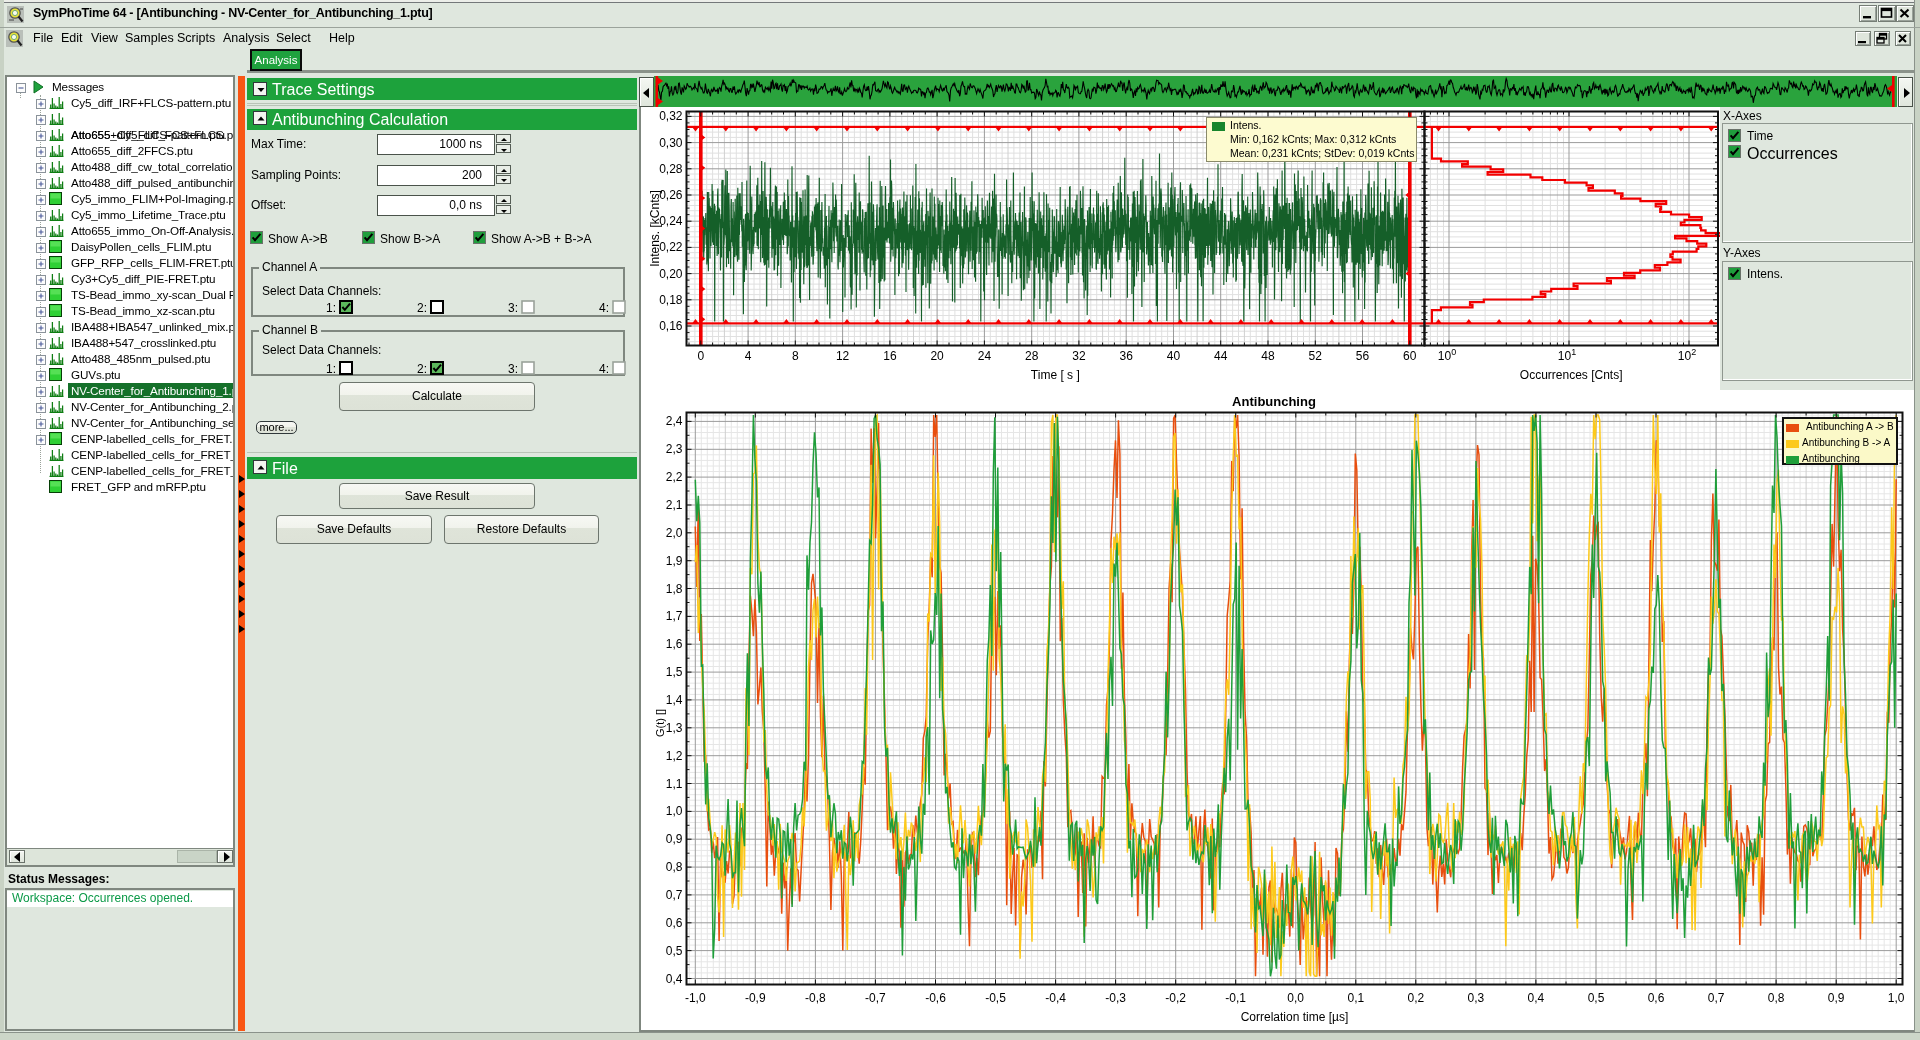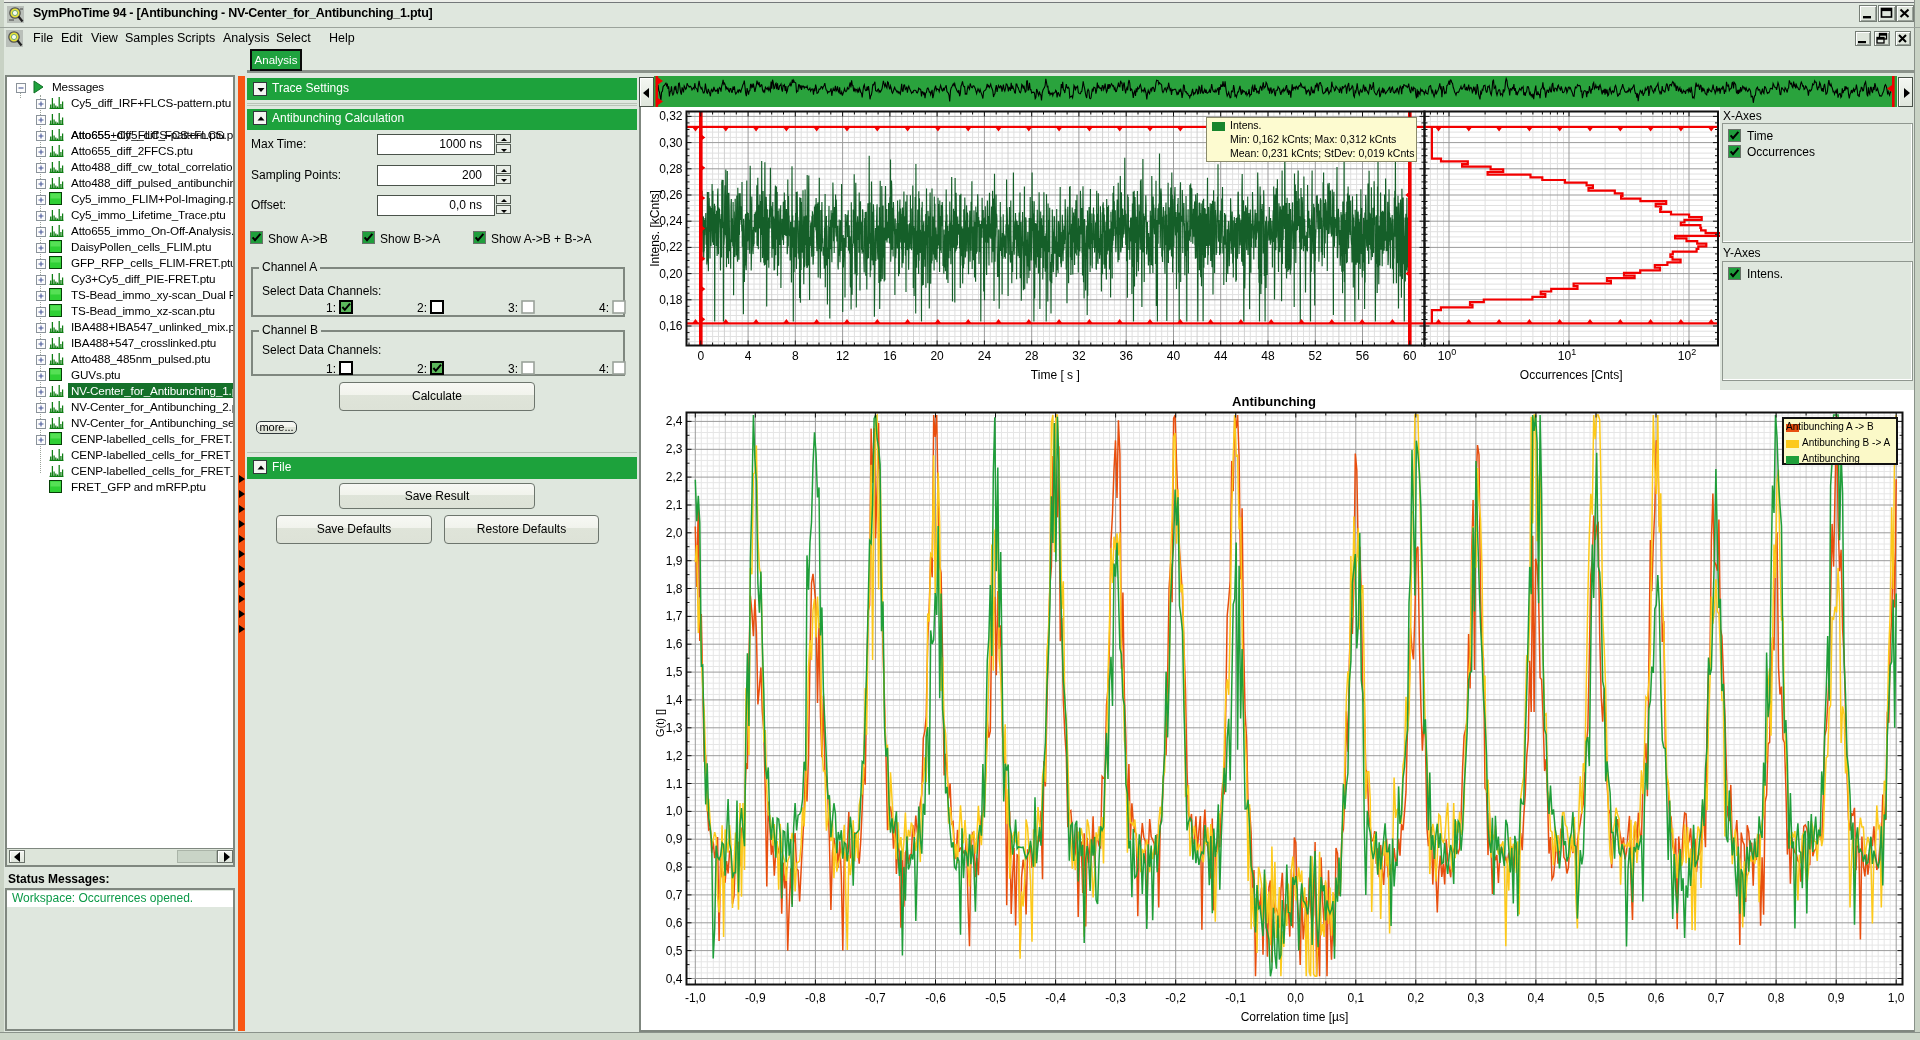--- a/index.html
+++ b/index.html
@@ -1,39 +1,39 @@
 <!DOCTYPE html>
 <html><head><meta charset="utf-8"><style>
 *{margin:0;padding:0;box-sizing:border-box}
 html,body{width:1920px;height:1040px;overflow:hidden}
 body{font-family:"Liberation Sans",sans-serif;font-size:12px;background:#dfe7de;position:relative;color:#000}
 .abs{position:absolute}
 .trow{position:absolute;left:0;width:300px;height:16px;font-size:11.7px;letter-spacing:-0.15px}
 .btn{position:absolute;border:1px solid #6d756d;border-radius:4px;background:linear-gradient(#f7f8f4 0%,#f1f3ec 45%,#dfe4d9 46%,#dde2d7 100%);text-align:center;font-size:12px}
 .mi{position:absolute;top:0;height:21px;line-height:21px}
-.gbar{position:absolute;left:247px;width:390px;height:22px;background:#1da23c;color:#fff;font-size:12px}
+.gbar{position:absolute;left:247px;width:390px;height:22px;background:#1da23c;color:#fff;font-size:16px}
 .ghdr-t{position:absolute;left:25px;top:3px}
 .winbtn{position:absolute;width:18px;height:17px;background:#dfe6dc;border:1px solid #757d75;box-shadow:inset 1px 1px 0 #fff,inset -1px -1px 0 #9aa29a}
 </style></head><body>
 <div class="abs" style="left:0;top:0;width:1920px;height:2px;background:#eceee9"></div>
 <div class="abs" style="left:0;top:2px;width:1920px;height:1px;background:#74787a"></div>
 <div class="abs" style="left:0;top:0;width:4px;height:5px;background:#2563c4"></div>
 <div class="abs" style="left:1916px;top:0;width:4px;height:5px;background:#2563c4"></div>
 <div class="abs" style="left:0;top:0;width:4px;height:1040px;background:#c8d2c4"></div>
 <div class="abs" style="left:1914px;top:0;width:6px;height:1040px;background:#c8d2c4;border-left:1px solid #8a928a"></div>
 <div class="abs" style="left:0;top:1032px;width:1920px;height:8px;background:#ccd6c8;border-top:1px solid #8a928a"></div>
 <div class="abs" style="left:4px;top:3px;width:1910px;height:24px">
 <svg style="position:absolute;left:3px;top:3px" width="17" height="17" viewBox="0 0 17 17">
       <rect x="0" y="0" width="17" height="17" fill="#b9bfb9"></rect>
       <circle cx="8" cy="7" r="5.2" fill="#e8e33a" stroke="#555" stroke-width="1.3"></circle>
       <circle cx="8" cy="7" r="2.6" fill="#f6fbee" stroke="#7a7"></circle>
       <path d="M11.5,10.5 L15.5,15.5" stroke="#222" stroke-width="2.2"></path>
       <path d="M2,14 h5 M13,3 h3" stroke="#444" stroke-width="1"></path>
     </svg>
-<div style="position:absolute;left:29px;top:3px;font-weight:bold;font-size:12.5px;letter-spacing:-0.25px">SymPhoTime 94 - [Antibunching - NV-Center_for_Antibunching_1.ptu]</div>
+<div style="position:absolute;left:29px;top:3px;font-weight:bold;font-size:12.5px;letter-spacing:-0.25px">SymPhoTime 64 - [Antibunching - NV-Center_for_Antibunching_1.ptu]</div>
 <div class="winbtn" style="left:1855px;top:2px"><svg width="16" height="15">
         <rect x="3" y="10" width="8" height="2.4" fill="#000"></rect>
       </svg></div>
 <div class="winbtn" style="left:1874px;top:2px"><svg width="16" height="15">
         <rect x="2.5" y="2.5" width="10" height="8.5" fill="none" stroke="#000" stroke-width="1.6"></rect>
         <rect x="2.5" y="2.5" width="10" height="2.6" fill="#000"></rect>
       </svg></div>
 <div class="winbtn" style="left:1892px;top:2px"><svg width="16" height="15">
         <path d="M3.5,3.5 L11.5,11 M11.5,3.5 L3.5,11" stroke="#000" stroke-width="2.1"></path>
       </svg></div>
@@ -564,21 +564,21 @@
 <div class="abs" style="left:1722px;top:123px;width:191px;height:120px;background:#dfe7de;border:1px solid #8f978f;box-shadow:inset -1px -1px 0 #fff"></div>
 <div class="abs" style="left:1728px;top:129px"><svg width="13" height="13" viewBox="0 0 13 13">
       <rect x="0.5" y="0.5" width="12" height="12" fill="#1f9e3c" stroke="#6a726a"></rect>
       <path d="M2.6,6.4 L5,9.2 L10.4,2.8" stroke="#000" stroke-width="2" fill="none"></path>
     </svg></div>
 <div class="abs" style="left:1747px;top:129px;font-size:12px">Time</div>
 <div class="abs" style="left:1728px;top:145px"><svg width="13" height="13" viewBox="0 0 13 13">
       <rect x="0.5" y="0.5" width="12" height="12" fill="#1f9e3c" stroke="#6a726a"></rect>
       <path d="M2.6,6.4 L5,9.2 L10.4,2.8" stroke="#000" stroke-width="2" fill="none"></path>
     </svg></div>
-<div class="abs" style="left:1747px;top:145px;font-size:12px">Occurrences</div>
+<div class="abs" style="left:1747px;top:145px;font-size:16px">Occurrences</div>
 <div class="abs" style="left:1723px;top:246px;font-size:12px">Y-Axes</div>
 <div class="abs" style="left:1722px;top:261px;width:191px;height:120px;background:#dfe7de;border:1px solid #8f978f;box-shadow:inset -1px -1px 0 #fff"></div>
 <div class="abs" style="left:1728px;top:267px"><svg width="13" height="13" viewBox="0 0 13 13">
       <rect x="0.5" y="0.5" width="12" height="12" fill="#1f9e3c" stroke="#6a726a"></rect>
       <path d="M2.6,6.4 L5,9.2 L10.4,2.8" stroke="#000" stroke-width="2" fill="none"></path>
     </svg></div>
 <div class="abs" style="left:1747px;top:267px;font-size:12px">Intens.</div>
 <svg width="1275" height="636" style="position:absolute;left:639px;top:390px" viewBox="0 0 1275 636" font-family="Liberation Sans, sans-serif">
     <text x="635" y="16" text-anchor="middle" font-size="13" font-weight="bold">Antibunching</text>
     <path d="M50.3 22.5V594.5 M62.3 22.5V594.5 M68.3 22.5V594.5 M74.3 22.5V594.5 M80.3 22.5V594.5 M92.3 22.5V594.5 M98.3 22.5V594.5 M104.3 22.5V594.5 M110.3 22.5V594.5 M122.3 22.5V594.5 M128.4 22.5V594.5 M134.4 22.5V594.5 M140.4 22.5V594.5 M152.4 22.5V594.5 M158.4 22.5V594.5 M164.4 22.5V594.5 M170.4 22.5V594.5 M182.4 22.5V594.5 M188.4 22.5V594.5 M194.4 22.5V594.5 M200.4 22.5V594.5 M212.4 22.5V594.5 M218.4 22.5V594.5 M224.4 22.5V594.5 M230.4 22.5V594.5 M242.4 22.5V594.5 M248.4 22.5V594.5 M254.4 22.5V594.5 M260.5 22.5V594.5 M272.5 22.5V594.5 M278.5 22.5V594.5 M284.5 22.5V594.5 M290.5 22.5V594.5 M302.5 22.5V594.5 M308.5 22.5V594.5 M314.5 22.5V594.5 M320.5 22.5V594.5 M332.5 22.5V594.5 M338.5 22.5V594.5 M344.5 22.5V594.5 M350.5 22.5V594.5 M362.5 22.5V594.5 M368.5 22.5V594.5 M374.5 22.5V594.5 M380.5 22.5V594.5 M392.6 22.5V594.5 M398.6 22.5V594.5 M404.6 22.5V594.5 M410.6 22.5V594.5 M422.6 22.5V594.5 M428.6 22.5V594.5 M434.6 22.5V594.5 M440.6 22.5V594.5 M452.6 22.5V594.5 M458.6 22.5V594.5 M464.6 22.5V594.5 M470.6 22.5V594.5 M482.6 22.5V594.5 M488.6 22.5V594.5 M494.6 22.5V594.5 M500.6 22.5V594.5 M512.6 22.5V594.5 M518.6 22.5V594.5 M524.7 22.5V594.5 M530.7 22.5V594.5 M542.7 22.5V594.5 M548.7 22.5V594.5 M554.7 22.5V594.5 M560.7 22.5V594.5 M572.7 22.5V594.5 M578.7 22.5V594.5 M584.7 22.5V594.5 M590.7 22.5V594.5 M602.7 22.5V594.5 M608.7 22.5V594.5 M614.7 22.5V594.5 M620.7 22.5V594.5 M632.7 22.5V594.5 M638.7 22.5V594.5 M644.7 22.5V594.5 M650.7 22.5V594.5 M662.8 22.5V594.5 M668.8 22.5V594.5 M674.8 22.5V594.5 M680.8 22.5V594.5 M692.8 22.5V594.5 M698.8 22.5V594.5 M704.8 22.5V594.5 M710.8 22.5V594.5 M722.8 22.5V594.5 M728.8 22.5V594.5 M734.8 22.5V594.5 M740.8 22.5V594.5 M752.8 22.5V594.5 M758.8 22.5V594.5 M764.8 22.5V594.5 M770.8 22.5V594.5 M782.8 22.5V594.5 M788.8 22.5V594.5 M794.9 22.5V594.5 M800.9 22.5V594.5 M812.9 22.5V594.5 M818.9 22.5V594.5 M824.9 22.5V594.5 M830.9 22.5V594.5 M842.9 22.5V594.5 M848.9 22.5V594.5 M854.9 22.5V594.5 M860.9 22.5V594.5 M872.9 22.5V594.5 M878.9 22.5V594.5 M884.9 22.5V594.5 M890.9 22.5V594.5 M902.9 22.5V594.5 M908.9 22.5V594.5 M914.9 22.5V594.5 M920.9 22.5V594.5 M933.0 22.5V594.5 M939.0 22.5V594.5 M945.0 22.5V594.5 M951.0 22.5V594.5 M963.0 22.5V594.5 M969.0 22.5V594.5 M975.0 22.5V594.5 M981.0 22.5V594.5 M993.0 22.5V594.5 M999.0 22.5V594.5 M1005.0 22.5V594.5 M1011.0 22.5V594.5 M1023.0 22.5V594.5 M1029.0 22.5V594.5 M1035.0 22.5V594.5 M1041.0 22.5V594.5 M1053.0 22.5V594.5 M1059.1 22.5V594.5 M1065.1 22.5V594.5 M1071.1 22.5V594.5 M1083.1 22.5V594.5 M1089.1 22.5V594.5 M1095.1 22.5V594.5 M1101.1 22.5V594.5 M1113.1 22.5V594.5 M1119.1 22.5V594.5 M1125.1 22.5V594.5 M1131.1 22.5V594.5 M1143.1 22.5V594.5 M1149.1 22.5V594.5 M1155.1 22.5V594.5 M1161.1 22.5V594.5 M1173.1 22.5V594.5 M1179.1 22.5V594.5 M1185.1 22.5V594.5 M1191.2 22.5V594.5 M1203.2 22.5V594.5 M1209.2 22.5V594.5 M1215.2 22.5V594.5 M1221.2 22.5V594.5 M1233.2 22.5V594.5 M1239.2 22.5V594.5 M1245.2 22.5V594.5 M1251.2 22.5V594.5 M47.5 582.9H1263.5 M47.5 577.4H1263.5 M47.5 571.8H1263.5 M47.5 566.2H1263.5 M47.5 555.1H1263.5 M47.5 549.5H1263.5 M47.5 543.9H1263.5 M47.5 538.4H1263.5 M47.5 527.2H1263.5 M47.5 521.6H1263.5 M47.5 516.1H1263.5 M47.5 510.5H1263.5 M47.5 499.4H1263.5 M47.5 493.8H1263.5 M47.5 488.2H1263.5 M47.5 482.7H1263.5 M47.5 471.5H1263.5 M47.5 465.9H1263.5 M47.5 460.4H1263.5 M47.5 454.8H1263.5 M47.5 443.7H1263.5 M47.5 438.1H1263.5 M47.5 432.5H1263.5 M47.5 426.9H1263.5 M47.5 415.8H1263.5 M47.5 410.2H1263.5 M47.5 404.7H1263.5 M47.5 399.1H1263.5 M47.5 387.9H1263.5 M47.5 382.4H1263.5 M47.5 376.8H1263.5 M47.5 371.2H1263.5 M47.5 360.1H1263.5 M47.5 354.5H1263.5 M47.5 348.9H1263.5 M47.5 343.4H1263.5 M47.5 332.2H1263.5 M47.5 326.7H1263.5 M47.5 321.1H1263.5 M47.5 315.5H1263.5 M47.5 304.4H1263.5 M47.5 298.8H1263.5 M47.5 293.2H1263.5 M47.5 287.7H1263.5 M47.5 276.5H1263.5 M47.5 271.0H1263.5 M47.5 265.4H1263.5 M47.5 259.8H1263.5 M47.5 248.7H1263.5 M47.5 243.1H1263.5 M47.5 237.5H1263.5 M47.5 232.0H1263.5 M47.5 220.8H1263.5 M47.5 215.2H1263.5 M47.5 209.7H1263.5 M47.5 204.1H1263.5 M47.5 193.0H1263.5 M47.5 187.4H1263.5 M47.5 181.8H1263.5 M47.5 176.2H1263.5 M47.5 165.1H1263.5 M47.5 159.5H1263.5 M47.5 154.0H1263.5 M47.5 148.4H1263.5 M47.5 137.2H1263.5 M47.5 131.7H1263.5 M47.5 126.1H1263.5 M47.5 120.5H1263.5 M47.5 109.4H1263.5 M47.5 103.8H1263.5 M47.5 98.3H1263.5 M47.5 92.7H1263.5 M47.5 81.5H1263.5 M47.5 76.0H1263.5 M47.5 70.4H1263.5 M47.5 64.8H1263.5 M47.5 53.7H1263.5 M47.5 48.1H1263.5 M47.5 42.5H1263.5 M47.5 37.0H1263.5 M47.5 25.8H1263.5" stroke="#e6e6e6" stroke-width="1" fill="none"></path>
@@ -629,17 +629,17 @@
     <text x="1017.0" y="611.5" text-anchor="middle" font-size="12">0,6</text>
     <text x="1077.1" y="611.5" text-anchor="middle" font-size="12">0,7</text>
     <text x="1137.1" y="611.5" text-anchor="middle" font-size="12">0,8</text>
     <text x="1197.2" y="611.5" text-anchor="middle" font-size="12">0,9</text>
     <text x="1257.2" y="611.5" text-anchor="middle" font-size="12">1,0</text>
     <text x="655.5" y="630.5" text-anchor="middle" font-size="12">Correlation time [µs]</text>
     <text x="25" y="333" text-anchor="middle" font-size="11" transform="rotate(-90 25 333)">G(t) []</text>
   </svg>
 <div class="abs" style="left:1782px;top:417px;width:116px;height:48px;background:#fbf9c8;border:2px solid #111;font-size:10px">
 <div style="position:absolute;left:2px;top:5px;width:13px;height:8px;background:#e84e0e"></div>
-    <div style="position:absolute;left:2px;top:2px;white-space:nowrap">Antibunching A -&gt; B</div>
+    <div style="position:absolute;left:22px;top:2px;white-space:nowrap">Antibunching A -&gt; B</div>
 <div style="position:absolute;left:2px;top:21px;width:13px;height:8px;background:#fcc91b"></div>
     <div style="position:absolute;left:18px;top:18px;white-space:nowrap">Antibunching B -&gt; A</div>
 <div style="position:absolute;left:2px;top:37px;width:13px;height:8px;background:#1f9e3a"></div>
     <div style="position:absolute;left:18px;top:34px;white-space:nowrap">Antibunching</div>
 </div>
 </body></html>

